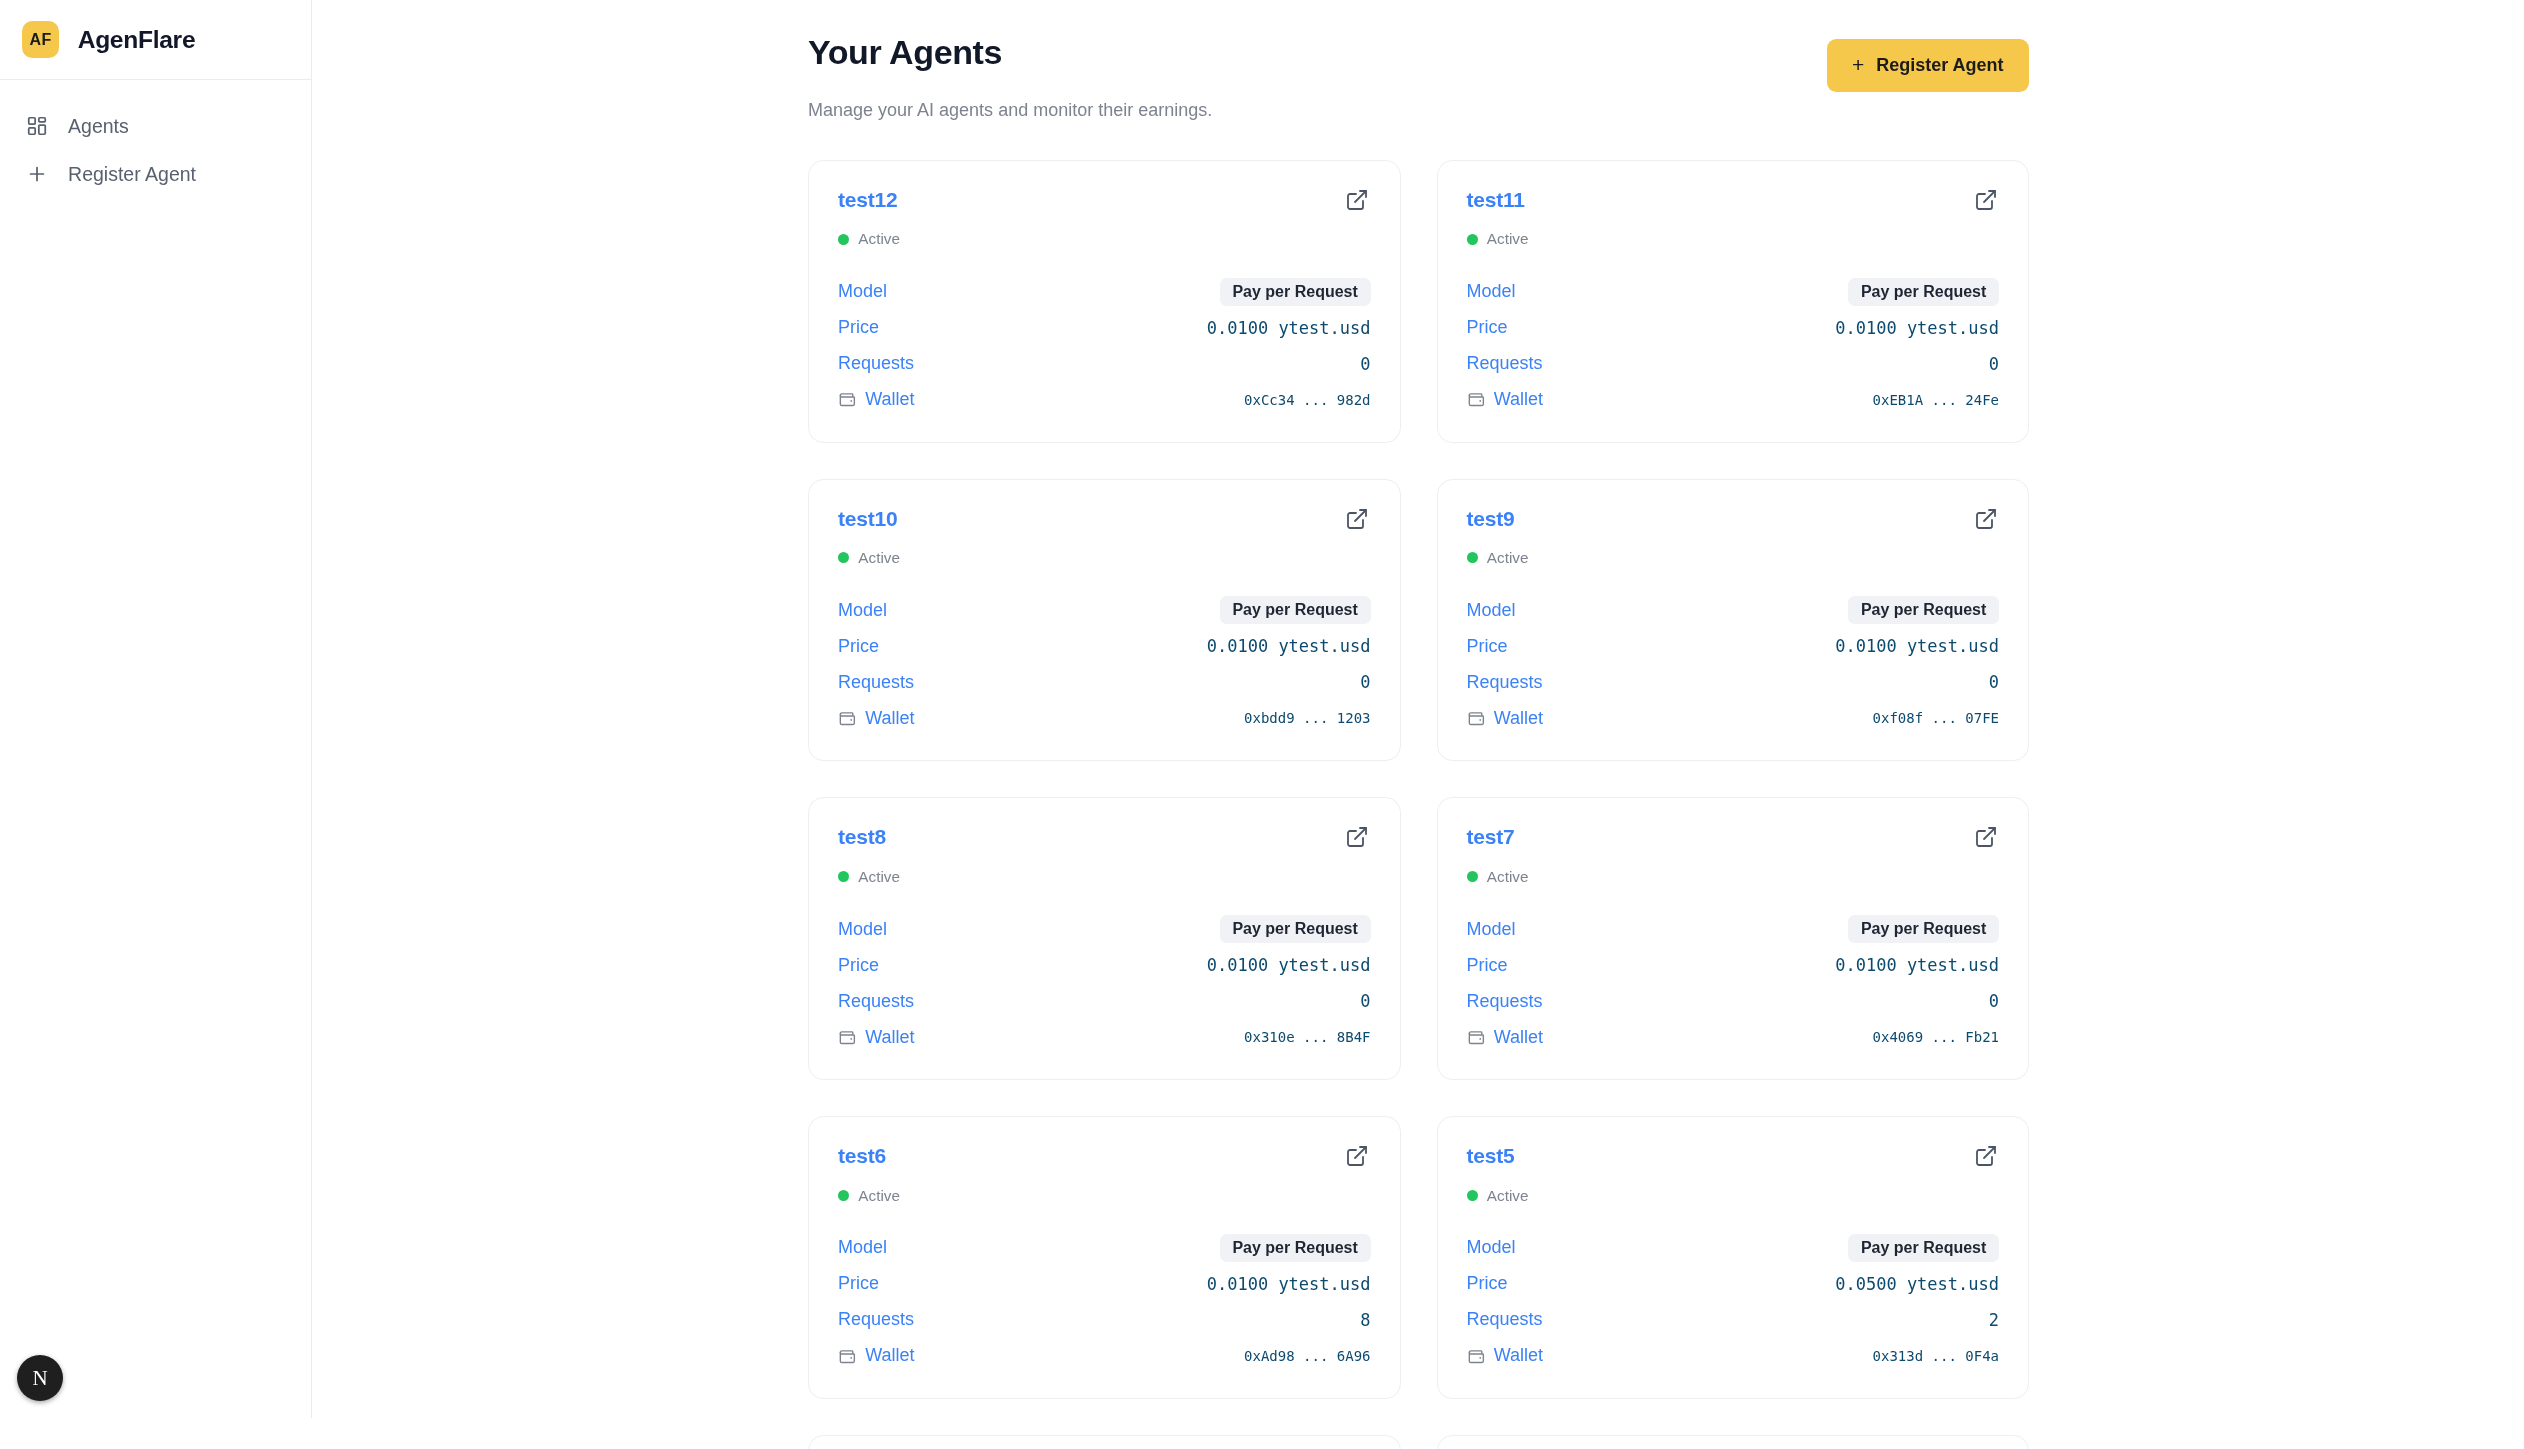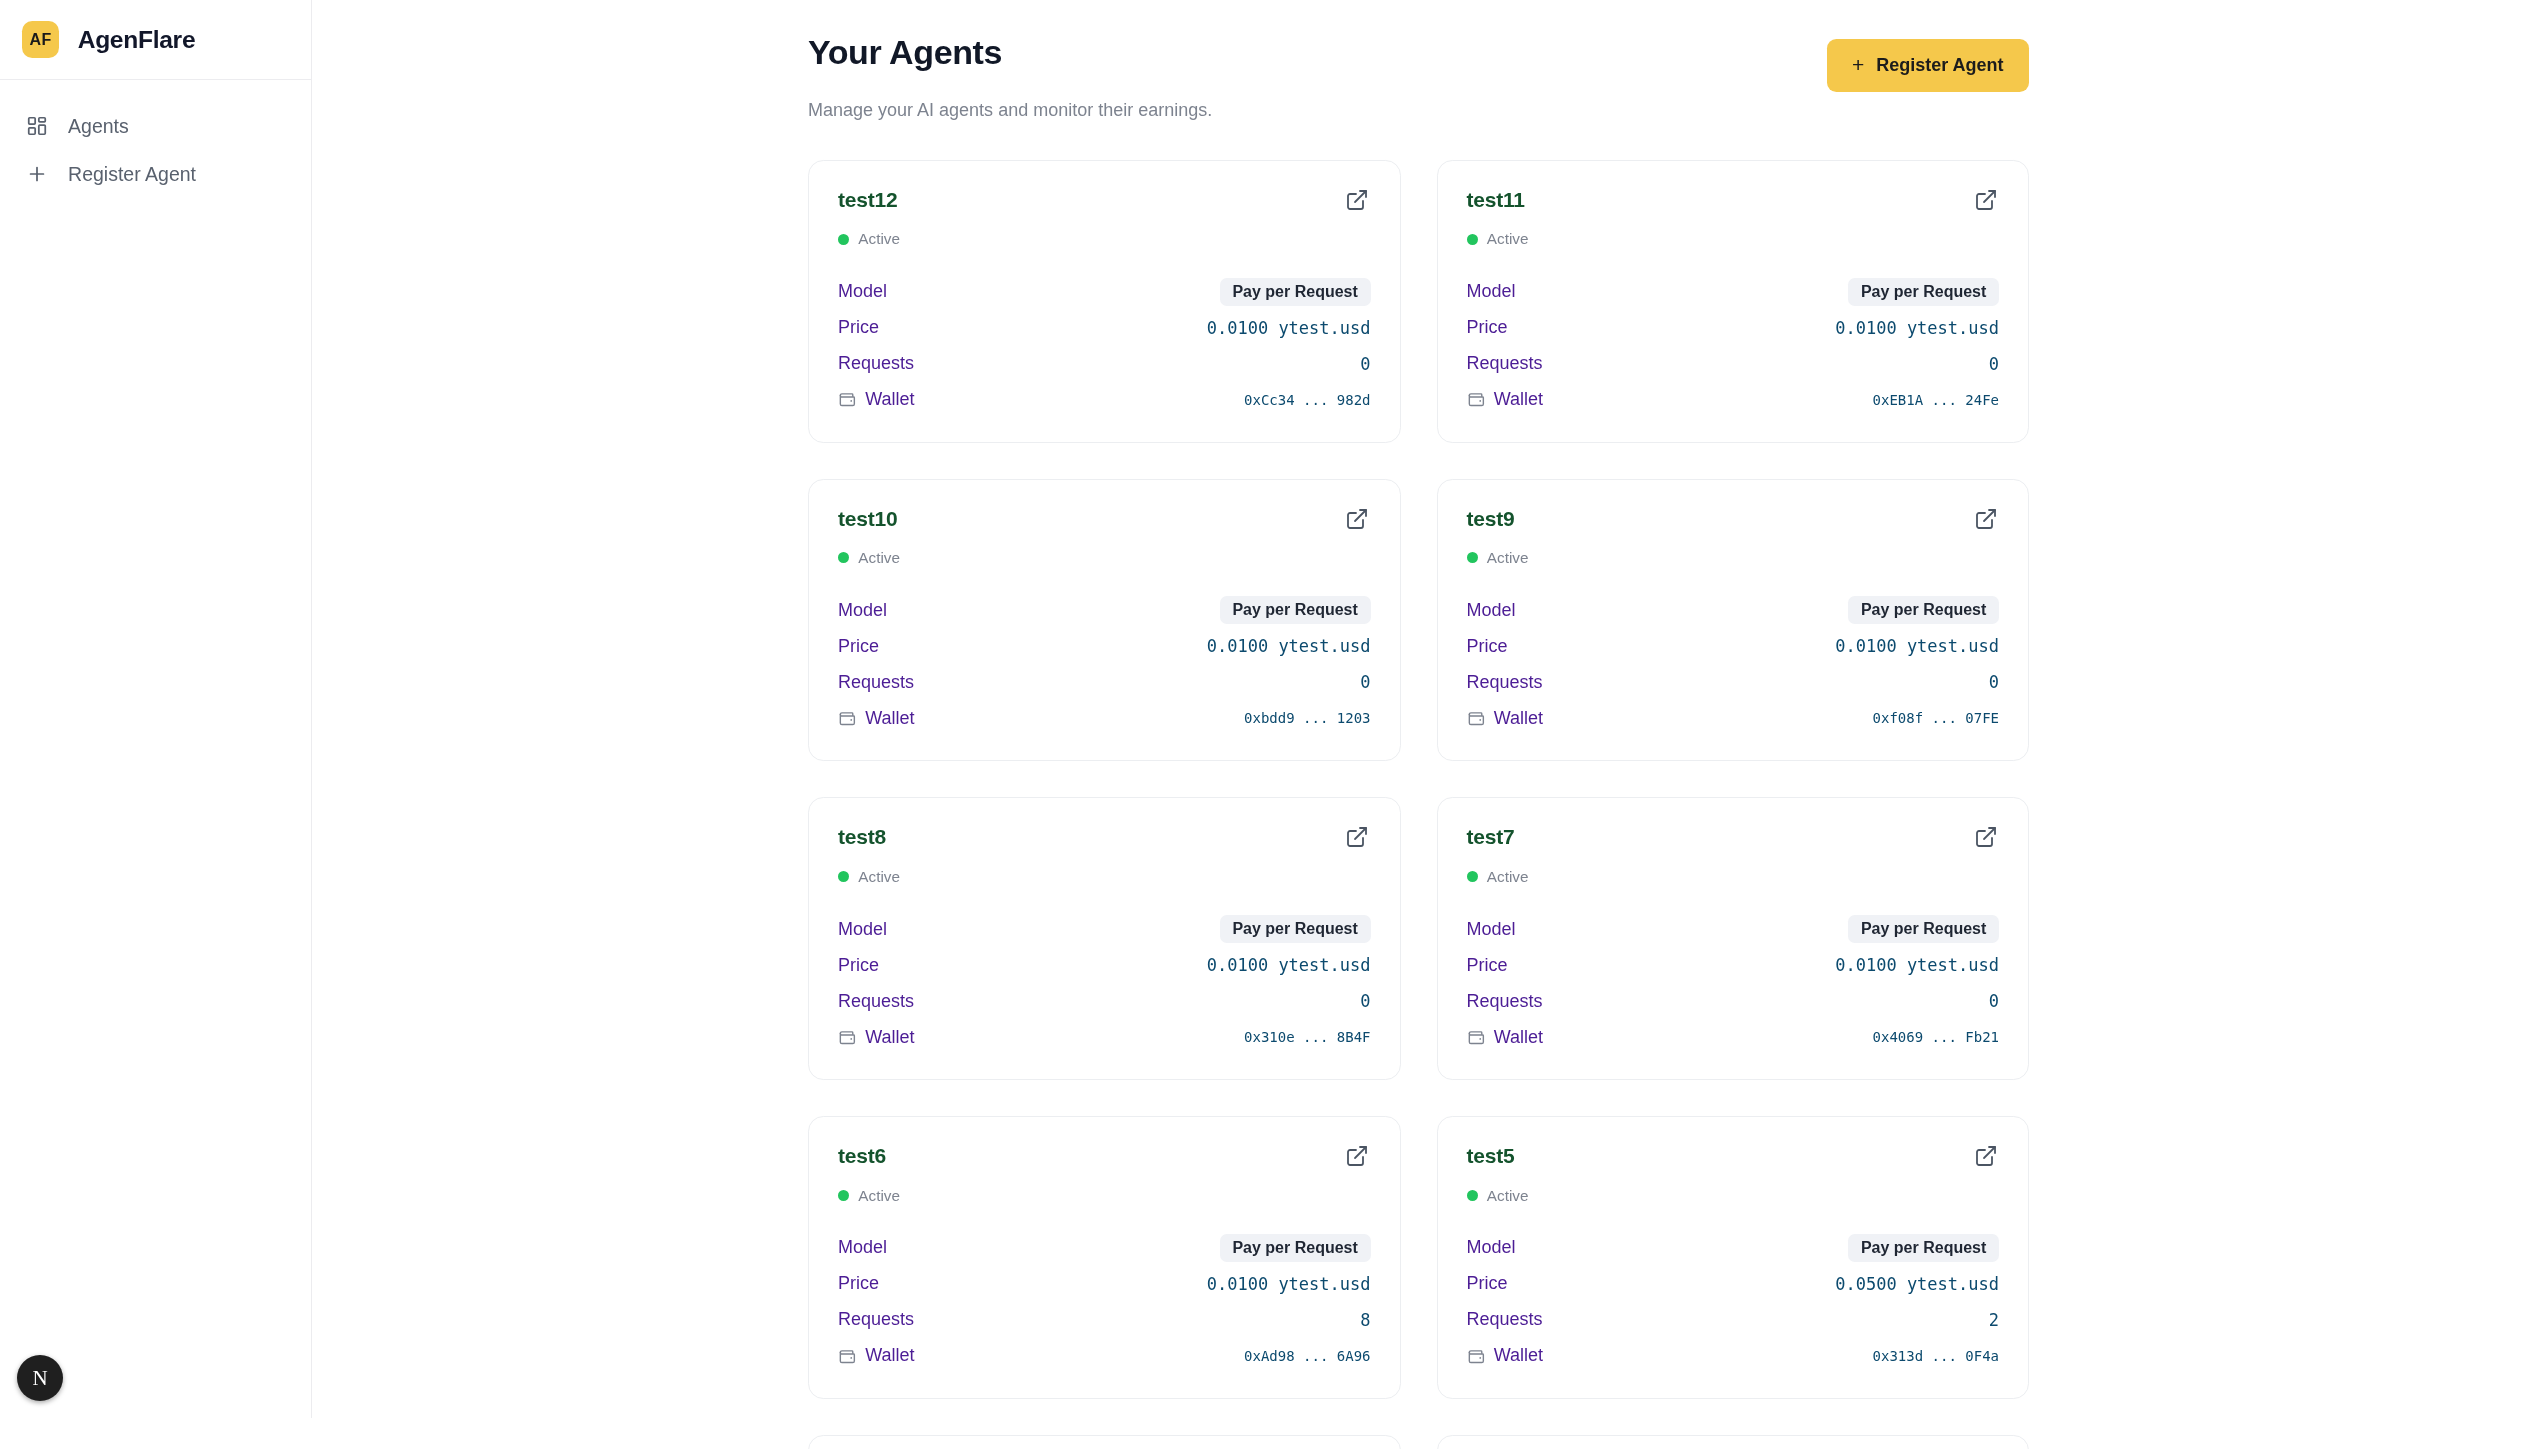--- a/index.html
+++ b/index.html
@@ -138,21 +138,21 @@
     background: #ffffff;
     border: 1.7px solid #eceef1;
     border-radius: 15.3px;
     padding: 27px 29px 24px 29px;
     position: relative;
   }
   .card-head { display: flex; align-items: flex-start; justify-content: space-between; }
   .card-name {
     font-size: 21px;
     font-weight: 700;
-    color: #14532d;
+    color: #3b82f6;
     letter-spacing: -0.2px;
   }
   .ext-link { width: 25.4px; height: 25.4px; cursor: pointer; flex: none; color: #4b5563; }
   .ext-link svg { display: block; }
   .status {
     display: flex;
     align-items: center;
     gap: 9.3px;
     margin-top: 17px;
     font-size: 15.3px;
@@ -163,21 +163,21 @@
   .rows { margin-top: 25.4px; display: flex; flex-direction: column; }
   .row {
     display: flex;
     align-items: center;
     justify-content: space-between;
     min-height: 36px;
     padding: 3.4px 0;
   }
   .row-label {
     font-size: 18px;
-    color: #4c1d95;
+    color: #3b82f6;
     display: flex;
     align-items: center;
     gap: 8.5px;
   }
   .row-label .wallet-icon { width: 18.7px; height: 18.7px; flex: none; color: #7d838f; }
   .row-label .wallet-icon svg { display: block; }
   .badge {
     background: #f0f2f6;
     color: #1f2633;
     font-size: 16px;

